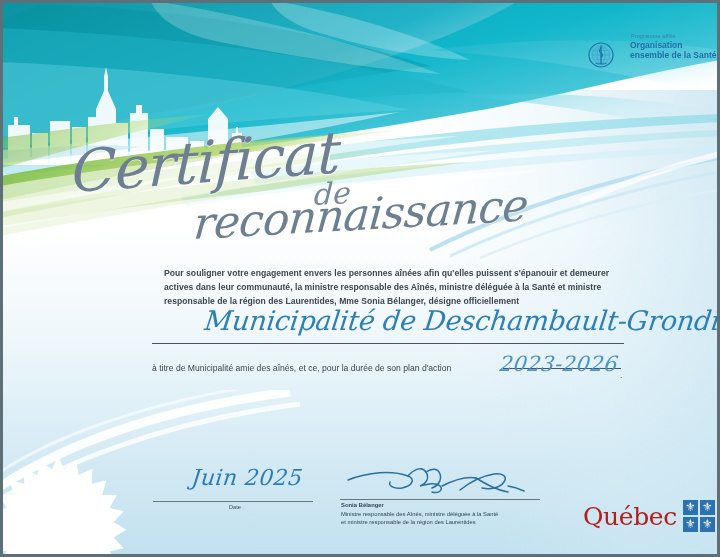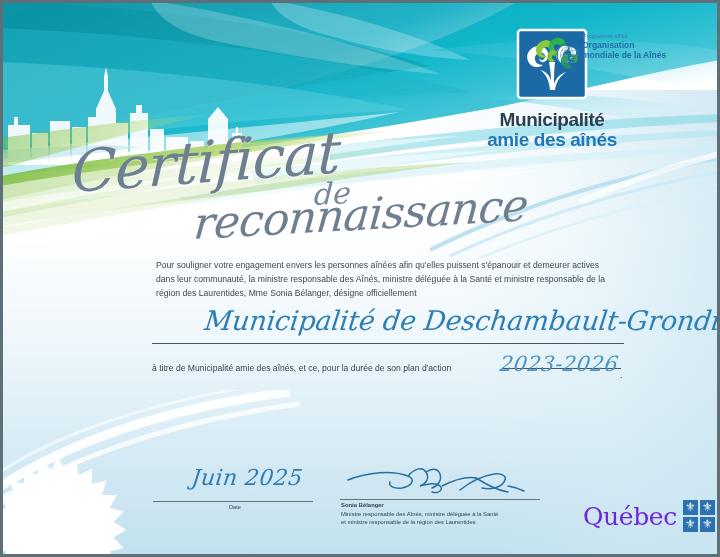--- a/index.html
+++ b/index.html
@@ -96,25 +96,25 @@
     font-weight: bold;
     color: #2277b8;
     letter-spacing: -0.4px;
     line-height: 1.05;
     margin-top: 1px;
   }
 
   
   .who {
     position: absolute;
-    left: 556px; top: 33px;
+    left: 588px; top: 33px;
     z-index: 21;
     display: flex;
     align-items: flex-start;
-    gap: 0;
+    gap: 16px;
   }
   .who-emblem { width: 26px; height: 26px; margin-top: 9px; flex: 0 0 auto; }
   .who-text { padding-top: 0px; }
   .who-program {
     font-size: 5.5px;
     color: #3f7fae;
     letter-spacing: 0.1px;
     margin-bottom: 2px;
     margin-left: 1px;
   }
@@ -173,21 +173,21 @@
     left: 152px;
     width: 470px;
     z-index: 14;
     font-size: 8.6px;
     line-height: 1.62;
     color: #3c4650;
     letter-spacing: 0.02px;
   }
   .para-1 { top: 255px; }
   .para-2 { top: 404px; }
-  .para-1 p, .para-2 p { margin: 4px; }
+  .para-1 p, .para-2 p { margin: 12px; font-weight: bold; }
 
   
   .award-line {
     position: absolute;
     left: 152px; top: 343px;
     width: 472px;
     height: 1px;
     background: #4a5560;
     z-index: 13;
   }
@@ -316,21 +316,21 @@
     position: absolute;
     left: 583px; top: 500px;
     z-index: 20;
     display: flex;
     align-items: center;
     gap: 6px;
   }
   .quebec-word {
     font-family: "DejaVu Serif", serif;
     font-size: 25px;
-    color: #6d28d9;
+    color: #b91c1c;
     letter-spacing: -0.4px;
     line-height: 1;
   }
   .quebec-flag {
     display: grid;
     grid-template-columns: 15px 15px;
     grid-template-rows: 15px 15px;
     gap: 2px;
   }
   .q-tile {
@@ -465,58 +465,39 @@
       <path d="M160,52 C210,30 260,14 300,4" stroke="#ffffff" stroke-width="6" fill="none" opacity="0.7"></path>
     </svg>
   </div>
 
   <div class="seal">
     <svg width="160" height="160" viewBox="0 0 160 160" xmlns="http://www.w3.org/2000/svg">
       <polygon fill="#ffffff" points="80,4 86.2,17.6 97.8,8.2 100.7,22.9 114.3,16.8 113.7,31.8 128.3,28.6 124.1,43 139,43 131.5,56 145.9,59.2 135.6,70 148.4,77.7 135.6,85.4 145.9,96.2 131.5,99.4 139,112.4 124.1,112.4 128.3,126.8 113.7,123.6 114.3,138.6 100.7,132.5 97.8,147.2 86.2,137.8 80,151.4 73.8,137.8 62.2,147.2 59.3,132.5 45.7,138.6 46.3,123.6 31.7,126.8 35.9,112.4 21,112.4 28.5,99.4 14.1,96.2 24.4,85.4 11.6,77.7 24.4,70 14.1,59.2 28.5,56 21,43 35.9,43 31.7,28.6 46.3,31.8 45.7,16.8 59.3,22.9 62.2,8.2 73.8,17.6"></polygon>
     </svg>
   </div>
 
-  <div class="mada-logo">
-    <div class="mada-emblem">
-      <svg width="72" height="76" viewBox="0 0 72 76" xmlns="http://www.w3.org/2000/svg">
-        <rect x="2" y="2" width="68" height="68" rx="3" fill="#1b6aa5"></rect>
-        <rect x="2" y="2" width="68" height="68" rx="3" fill="none" stroke="#ffffff" stroke-width="2.5"></rect>
-
-        <path d="M34,62 C33,52 30,46 24,42 C31,44 34,48 35,53 C35,46 34,40 33,34 L39,34 C38,42 38,50 38,56 C40,50 44,46 50,44 C43,49 40,55 39,62 Z" fill="#ffffff"></path>
-
-        <path d="M24,18 C14,18 9,26 12,33 C14,39 22,41 27,37 C22,37 18,34 19,29 C20,25 25,23 28,26 C30,28 29,32 26,32 C24,32 23,30 24,29 C22,32 25,35 28,34 C33,32 34,25 30,21 C28,19 26,18 24,18 Z" fill="#ffffff"></path>
-        <path d="M30,12 C22,13 18,20 21,26 C23,30 28,31 31,28 C27,28 25,25 26,22 C28,18 33,18 34,22 C35,25 33,27 31,27 C34,29 38,26 38,22 C38,16 34,12 30,12 Z" fill="#8cc63f"></path>
-        <path d="M41,10 C35,11 32,16 33,22 C34,27 39,30 42,27 C38,26 36,22 38,18 C40,15 44,16 45,19 C46,22 44,25 41,25 C44,27 49,25 50,20 C51,14 47,9 41,10 Z" fill="#2eb34a"></path>
-        <path d="M49,18 C42,18 38,25 41,31 C43,36 50,37 54,33 C49,33 46,30 47,26 C48,22 53,21 55,24 C56,27 54,30 51,29 C54,32 59,30 60,25 C61,20 55,18 49,18 Z" fill="#ffffff"></path>
-        <path d="M52,26 C46,26 43,32 46,37 C48,41 54,42 57,38 C53,38 51,35 52,32 C53,29 57,29 58,31 C59,33 57,35 55,34 C58,37 62,35 62,30 C62,27 57,26 52,26 Z" fill="#2e9e4f"></path>
-        <path d="M36,22 C31,24 30,30 33,33 C35,35 38,34 39,32 C36,32 35,29 37,27 C39,25 42,27 41,30 C44,28 42,21 36,22 Z" fill="#7dc242"></path>
-      </svg>
-    </div>
-    <div class="mada-title">Municipalité</div>
-    <div class="mada-sub">amie des aînés</div>
-  </div>
 
   <div class="who">
     <div class="who-emblem">
       <svg width="26" height="26" viewBox="0 0 26 26" xmlns="http://www.w3.org/2000/svg">
         <circle cx="13" cy="13" r="12" fill="none" stroke="#1f6ea8" stroke-width="1.1"></circle>
         <circle cx="13" cy="13" r="8.5" fill="none" stroke="#4f97c5" stroke-width="0.6"></circle>
         <ellipse cx="13" cy="13" rx="4" ry="8.5" fill="none" stroke="#4f97c5" stroke-width="0.6"></ellipse>
         <line x1="4.5" y1="13" x2="21.5" y2="13" stroke="#4f97c5" stroke-width="0.6"></line>
         <line x1="5.5" y1="8.6" x2="20.5" y2="8.6" stroke="#4f97c5" stroke-width="0.5"></line>
         <line x1="5.5" y1="17.4" x2="20.5" y2="17.4" stroke="#4f97c5" stroke-width="0.5"></line>
         <path d="M13,3.5 L13,22" stroke="#1f6ea8" stroke-width="1.3"></path>
         <path d="M13,6 C11,8 11,10 13,11 C15,12 15,14 13,15" stroke="#1f6ea8" stroke-width="1.1" fill="none"></path>
         <path d="M7.5,21 C9.5,22.5 16.5,22.5 18.5,21" stroke="#1f6ea8" stroke-width="1" fill="none"></path>
       </svg>
     </div>
     <div class="who-text">
       <div class="who-program">Programme affilié</div>
       <div class="who-org">Organisation</div>
-      <div class="who-org">mondiale de la Aînés</div>
+      <div class="who-org">ensemble de la Santé</div>
     </div>
   </div>
 
   <div class="title-block">
     <div class="title-certificat">Certificat</div>
     <div class="title-de">de</div>
     <div class="title-reco">reconnaissance</div>
   </div>
 
   <div class="body-text para-1">

